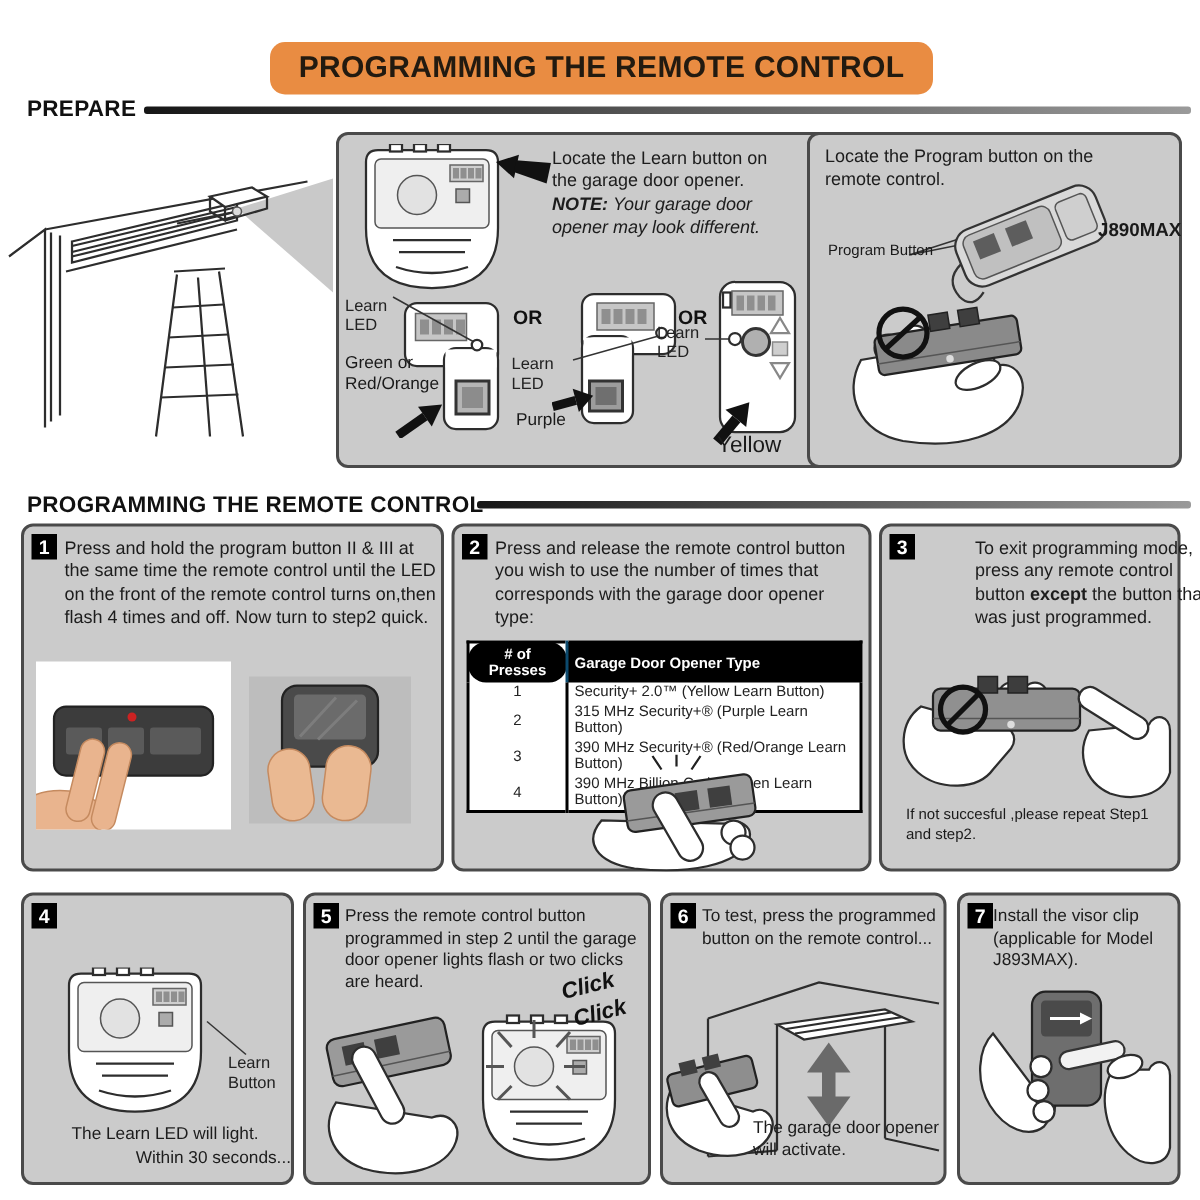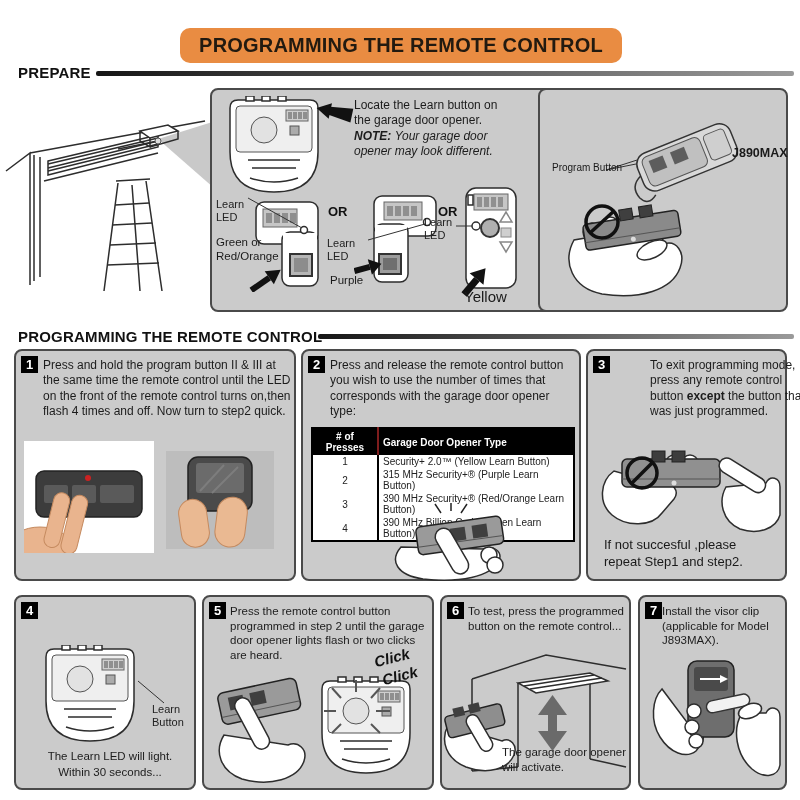--- a/index.html
+++ b/index.html
@@ -25,21 +25,21 @@
   .stepnum { width:17px; height:17px; background:#000; color:#fff; font-weight:bold;
              font-size:13px; display:flex; align-items:center; justify-content:center; }
 
   .or { font-weight:bold; font-size:13px; color:#111; }
   .tinylabel { font-size:11px; line-height:1.15; color:#222; }
 
   
   table.gdo { border-collapse:collapse; background:#fff; font-size:10px; width:264px; }
   table.gdo th { background:#000; color:#fff; font-weight:bold; text-align:left;
                  padding:2px 4px; font-size:10px; }
-  table.gdo th.c1 { width:66px; text-align:center; border-right:2px solid #7f1d1d; }
+  table.gdo th.c1 { width:66px; text-align:center; border-right:2px solid #0c4a6e;border-radius:12px; }
   table.gdo td { padding:1px 4px; border:0; color:#222; }
   table.gdo td.c1 { text-align:center; border-right:2px solid #000; }
   table.gdo { border:2px solid #000; }
 
   .click { font-weight:bold; font-style:italic; font-size:15px; transform:rotate(-14deg); color:#111; }
 
   .note-b { font-weight:bold; font-style:italic; }
   .note-i { font-style:italic; }
 
   svg { display:block; }
@@ -87,21 +87,21 @@
     <path class="ln" d="M48,69 L158,43 M48,73 L158,46 M48,76 L158,49"></path>
     <path class="ln" d="M44,86 L158,58"></path>
     <path class="ln" d="M158,46 L118,54"></path>
     <polygon class="wh" points="140,36 168,30 178,36 150,43"></polygon>
     <path class="ln" d="M140,36 L140,46 L150,52 L150,43 M178,36 L178,44 L150,52"></path>
     <circle cx="158" cy="46" r="3" fill="#ddd" stroke="#555" stroke-width="1"></circle>
     <path class="ln" d="M116,86 L150,84 M118,88 L104,196 M146,86 L162,196 M132,90 L140,196"></path>
     <path class="ln" d="M115,110 L149,108 M112,130 L152,128 M110,150 L156,148 M107,170 L159,168"></path>
   </svg>
 
-  <div class="abs panel" style="left:210px; top:88px; width:368px; height:224px;">
+  <div class="abs panel" style="left:224px; top:88px; width:368px; height:224px;">
     <svg class="abs" style="left:14px; top:6px;" width="96" height="100" viewBox="0 0 96 100">
       <use href="#opener-head"></use>
     </svg>
     <svg class="abs" style="left:104px; top:12px;" width="38" height="22" viewBox="0 0 38 22">
       <g transform="rotate(12 19 11)" fill="#111">
         <polygon points="14,2 0,10 14,18"></polygon>
         <polygon points="13,6 36,3 36,17 13,14"></polygon>
       </g>
     </svg>
     <div class="abs txt" style="left:142px; top:8px; width:156px;">
@@ -171,20 +171,21 @@
       <g transform="rotate(-50 22 96)" fill="#111">
         <rect x="6" y="93" width="20" height="7"></rect>
         <polygon points="26,87 26,105 40,96"></polygon>
       </g>
     </svg>
     <div class="abs tinylabel" style="left:212px; top:126px; width:30px;">Learn LED</div>
     <div class="abs" style="left:252px; top:198px; font-size:15px;">Yellow</div>
   </div>
 
   <div class="abs panel" style="left:538px; top:88px; width:250px; height:224px;">
+    <div class="abs txt" style="left:10px; top:7px; width:190px;">Locate the Program button on the remote control.</div>
     <svg class="abs" style="left:0; top:0;" width="246" height="220" viewBox="0 0 246 220">
       <path d="M66,80 L122,62 M66,80 L146,64" stroke="#333" stroke-width="1" fill="none"></path>
       <g transform="rotate(-22 150 64)">
         <rect x="96" y="46" width="100" height="40" rx="12" fill="#d9d9d9" stroke="#333" stroke-width="1.5"></rect>
         <rect x="102" y="50" width="62" height="31" rx="6" fill="#c0c0c0" stroke="#555" stroke-width="1"></rect>
         <rect x="109" y="55" width="15" height="13" fill="#5d5d5d"></rect>
         <rect x="132" y="55" width="15" height="13" fill="#5d5d5d"></rect>
         <rect x="168" y="52" width="22" height="27" rx="4" fill="#cfcfcf" stroke="#555" stroke-width="1"></rect>
         <path d="M96,66 Q82,72 87,86 Q92,97 103,89" fill="none" stroke="#333" stroke-width="1.5"></path>
       </g>
@@ -306,32 +307,32 @@
       <rect x="78" y="10" width="13" height="11" fill="#3d3d3d" stroke="#222" stroke-width="1"></rect>
       <line x1="28" y1="38" x2="126" y2="38" stroke="#555" stroke-width="1"></line>
       <circle cx="80" cy="42" r="2.5" fill="#ddd"></circle>
       <circle cx="48" cy="32" r="15" fill="none" stroke="#111" stroke-width="3.5"></circle>
       <line x1="37" y1="43" x2="59" y2="21" stroke="#111" stroke-width="3.5"></line>
       <path class="wh" d="M132,46 C124,60 128,80 146,88 C164,94 182,88 186,74 L186,46 C186,36 176,34 172,42 Z"></path>
       <g transform="rotate(-58 152 36)">
         <rect x="144" y="6" width="15" height="52" rx="7.5" class="wh"></rect>
       </g>
     </svg>
-    <div class="abs" style="left:16px; top:186px; width:170px; font-size:13px; line-height:1.3;">If not succesful ,please repeat Step1 and step2.</div>
+    <div class="abs" style="left:16px; top:186px; width:170px; font-size:10px; line-height:1.3;">If not succesful ,please repeat Step1 and step2.</div>
   </div>
 
   <div class="abs panel" style="left:14px; top:595px; width:182px; height:195px;">
     <div class="abs stepnum" style="left:5px; top:5px;">4</div>
     <svg class="abs" style="left:26px; top:48px;" width="150" height="104" viewBox="0 0 150 104">
       <use href="#opener-head"></use>
       <line x1="96" y1="36" x2="122" y2="58" stroke="#333" stroke-width="1"></line>
     </svg>
     <div class="abs tinylabel" style="left:136px; top:106px; width:40px;">Learn Button</div>
     <div class="abs txt-sm" style="left:10px; top:152px; width:168px; text-align:center;">The Learn LED will light.</div>
-    <div class="abs txt-sm" style="left:10px; top:168px; width:168px; text-align:center;">Within 30 seconds...</div>
+    <div class="abs txt-sm" style="left:10px; top:168px; width:168px; text-align:right;">Within 30 seconds...</div>
   </div>
 
   <div class="abs panel" style="left:202px; top:595px; width:232px; height:195px;">
     <div class="abs stepnum" style="left:5px; top:5px;">5</div>
     <div class="abs txt-sm" style="left:26px; top:7px; width:196px;">Press the remote control button programmed in step 2 until the garage door opener lights flash or two clicks are heard.</div>
     <svg class="abs" style="left:2px; top:68px;" width="112" height="124" viewBox="0 0 112 124">
       <path class="wh" d="M18,70 C8,86 14,106 36,114 C64,122 92,114 98,96 C102,84 92,76 82,80 Z"></path>
       <g transform="rotate(-12 55 40)">
         <rect x="14" y="20" width="80" height="32" rx="6" fill="#9a9a9a" stroke="#222" stroke-width="1.5"></rect>
         <rect x="24" y="26" width="15" height="13" fill="#3f3f3f"></rect>

